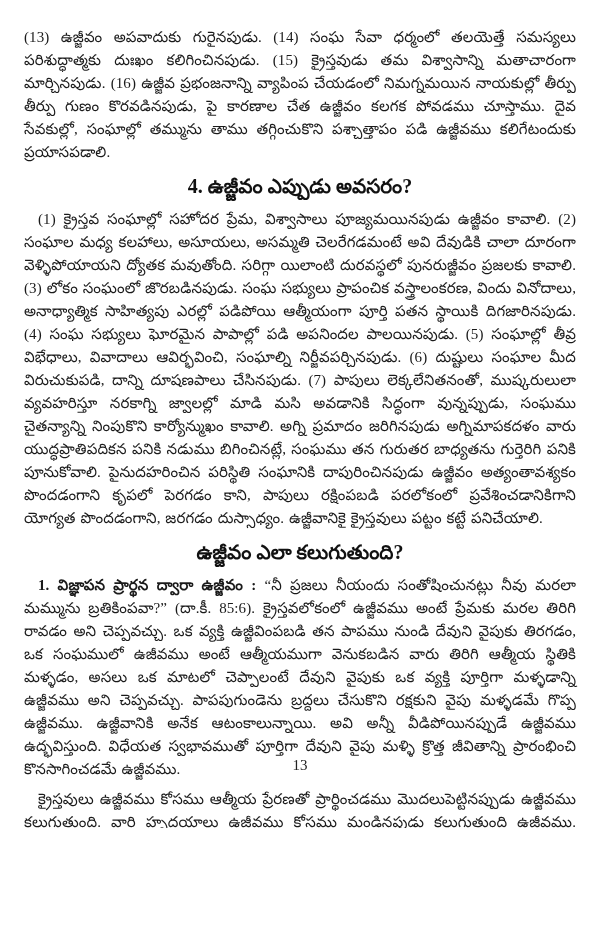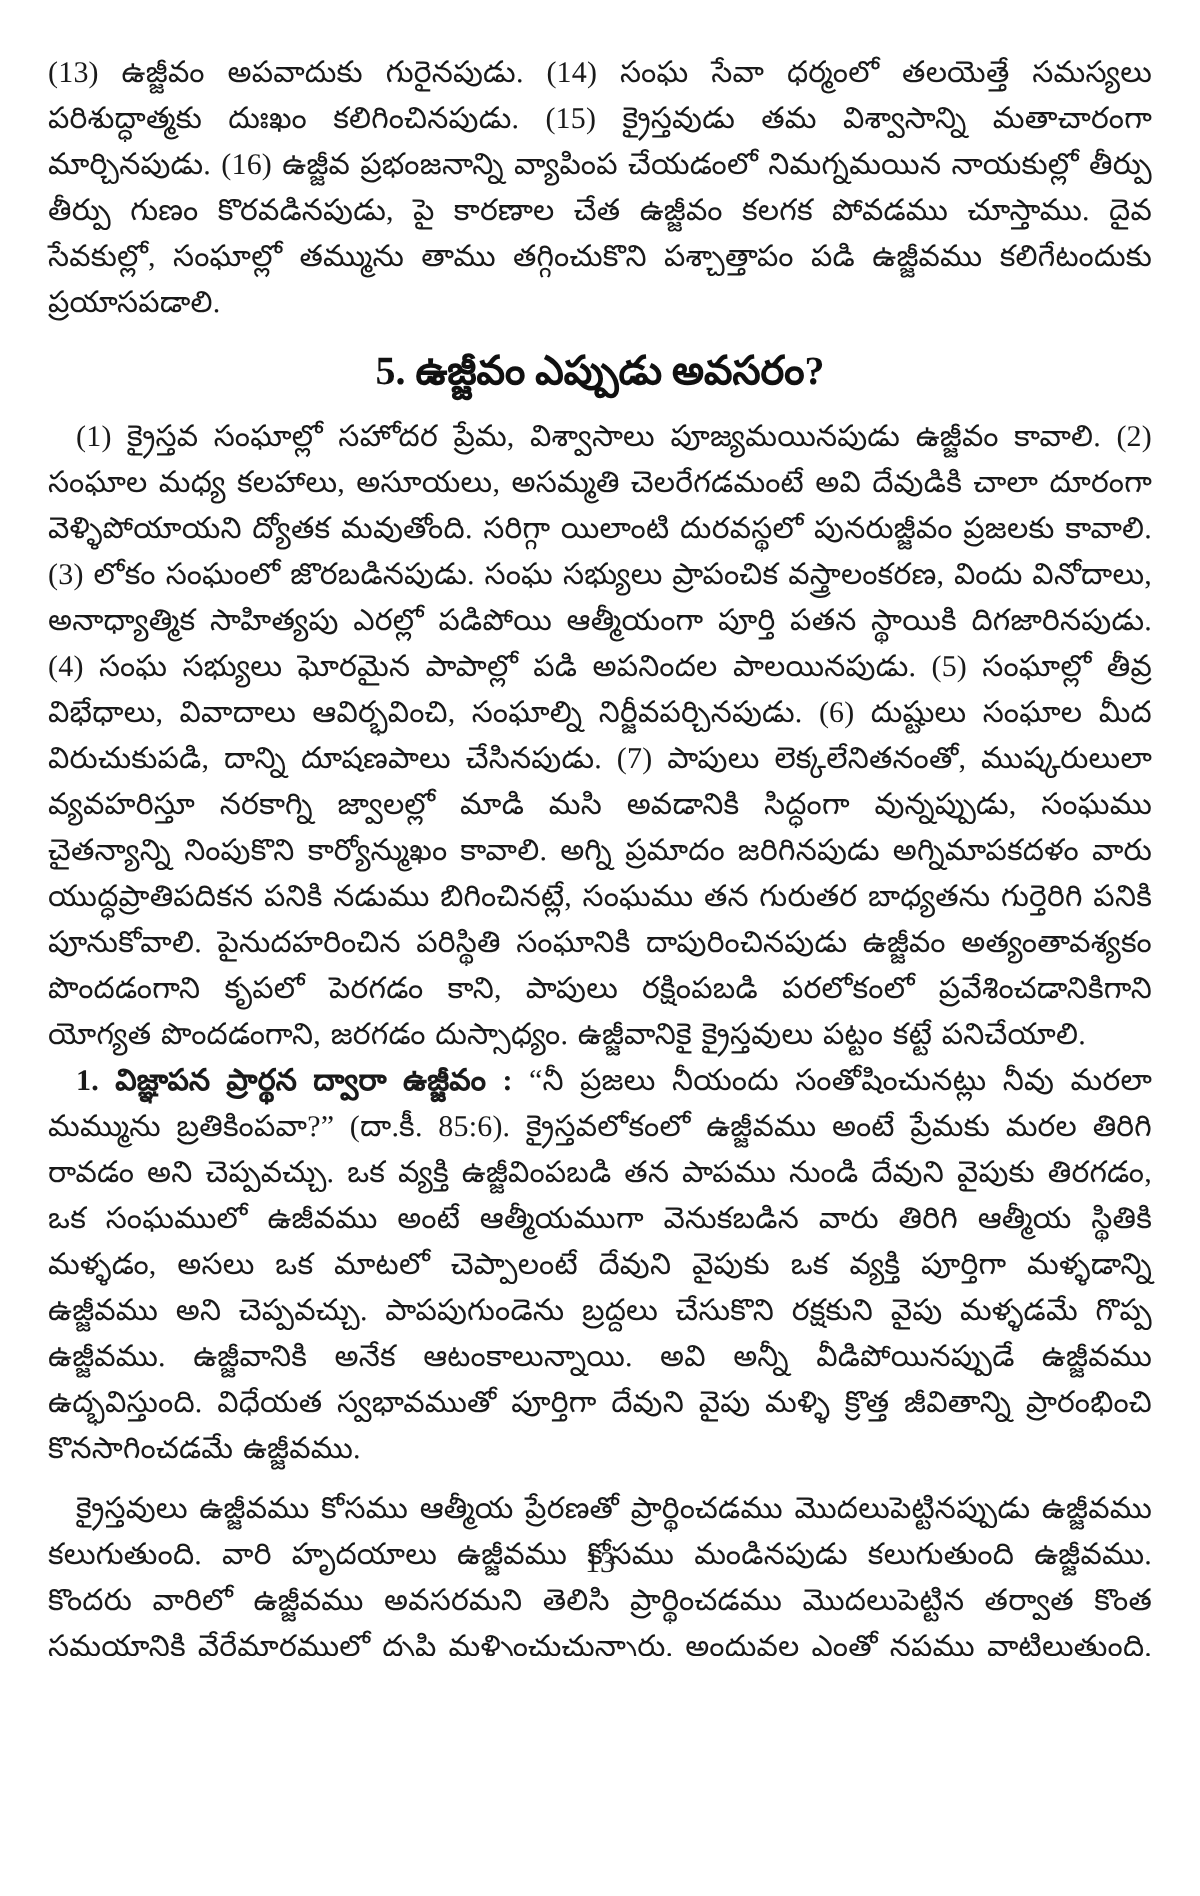--- a/index.html
+++ b/index.html
@@ -30,38 +30,39 @@
     font-weight: bold;
     font-size: 20px;
     line-height: 26px;
     color: #111111;
   }
   .lead { font-weight: bold; font-family: Liberation Serif, serif; }
   .pageno {
     position: absolute;
     left: 0;
     right: 0;
-    bottom: 37px;
+    bottom: 54px;
     text-align: center;
     font-size: 15px;
     color: #222222;
     font-family: "Liberation Serif", serif;
   }
 </style>
 </head>
 <body>
 
 <div class="page">
 
   <p class="body">(13) ఉజ్జీవం అపవాదుకు గురైనపుడు. (14) సంఘ సేవా ధర్మంలో తలయెత్తే సమస్యలు పరిశుద్ధాత్మకు దుఃఖం కలిగించినపుడు. (15) క్రైస్తవుడు తమ విశ్వాసాన్ని మతాచారంగా మార్చినపుడు. (16) ఉజ్జీవ ప్రభంజనాన్ని వ్యాపింప చేయడంలో నిమగ్నమయిన నాయకుల్లో తీర్పు తీర్పు గుణం కొరవడినపుడు, పై కారణాల చేత ఉజ్జీవం కలగక పోవడము చూస్తాము. దైవ సేవకుల్లో, సంఘాల్లో తమ్మును తాము తగ్గించుకొని పశ్చాత్తాపం పడి ఉజ్జీవము కలిగేటందుకు ప్రయాసపడాలి.</p>
 
-  <h2 class="section">5. ఉజ్జీవం ఎప్పుడు అవసరం?</h2>
+  <h2 class="section">4. ఉజ్జీవం ఎప్పుడు అవసరం?</h2>
 
   <p class="body indent">(1) క్రైస్తవ సంఘాల్లో సహోదర ప్రేమ, విశ్వాసాలు పూజ్యమయినపుడు ఉజ్జీవం కావాలి. (2) సంఘాల మధ్య కలహాలు, అసూయలు, అసమ్మతి చెలరేగడమంటే అవి దేవుడికి చాలా దూరంగా వెళ్ళిపోయాయని ద్యోతక మవుతోంది. సరిగ్గా యిలాంటి దురవస్థలో పునరుజ్జీవం ప్రజలకు కావాలి. (3) లోకం సంఘంలో జొరబడినపుడు. సంఘ సభ్యులు ప్రాపంచిక వస్త్రాలంకరణ, విందు వినోదాలు, అనాధ్యాత్మిక సాహిత్యపు ఎరల్లో పడిపోయి ఆత్మీయంగా పూర్తి పతన స్థాయికి దిగజారినపుడు. (4) సంఘ సభ్యులు ఘోరమైన పాపాల్లో పడి అపనిందల పాలయినపుడు. (5) సంఘాల్లో తీవ్ర విభేధాలు, వివాదాలు ఆవిర్భవించి, సంఘాల్ని నిర్జీవపర్చినపుడు. (6) దుష్టులు సంఘాల మీద విరుచుకుపడి, దాన్ని దూషణపాలు చేసినపుడు. (7) పాపులు లెక్కలేనితనంతో, ముష్కరులులా వ్యవహరిస్తూ నరకాగ్ని జ్వాలల్లో మాడి మసి అవడానికి సిద్ధంగా వున్నప్పుడు, సంఘము చైతన్యాన్ని నింపుకొని కార్యోన్ముఖం కావాలి. అగ్ని ప్రమాదం జరిగినపుడు అగ్నిమాపకదళం వారు యుద్ధప్రాతిపదికన పనికి నడుము బిగించినట్లే, సంఘము తన గురుతర బాధ్యతను గుర్తెరిగి పనికి పూనుకోవాలి. పైనుదహరించిన పరిస్థితి సంఘానికి దాపురించినపుడు ఉజ్జీవం అత్యంతావశ్యకం పొందడంగాని కృపలో పెరగడం కాని, పాపులు రక్షింపబడి పరలోకంలో ప్రవేశించడానికిగాని యోగ్యత పొందడంగాని, జరగడం దుస్సాధ్యం. ఉజ్జీవానికై క్రైస్తవులు పట్టం కట్టే పనిచేయాలి.</p>
 
+  <h2 class="section">ఉజ్జీవం ఎలా కలుగుతుంది?</h2>
 
   <p class="body indent">
     <span class="lead">1. విజ్ఞాపన ప్రార్థన ద్వారా ఉజ్జీవం :</span>
     <span>“నీ ప్రజలు నీయందు సంతోషించునట్లు నీవు మరలా మమ్మును బ్రతికింపవా?” (దా.కీ. 85:6). క్రైస్తవలోకంలో ఉజ్జీవము అంటే ప్రేమకు మరల తిరిగి రావడం అని చెప్పవచ్చు. ఒక వ్యక్తి ఉజ్జీవింపబడి తన పాపము నుండి దేవుని వైపుకు తిరగడం, ఒక సంఘములో ఉజీవము అంటే ఆత్మీయముగా వెనుకబడిన వారు తిరిగి ఆత్మీయ స్థితికి మళ్ళడం, అసలు ఒక మాటలో చెప్పాలంటే దేవుని వైపుకు ఒక వ్యక్తి పూర్తిగా మళ్ళడాన్ని ఉజ్జీవము అని చెప్పవచ్చు. పాపపుగుండెను బ్రద్దలు చేసుకొని రక్షకుని వైపు మళ్ళడమే గొప్ప ఉజ్జీవము. ఉజ్జీవానికి అనేక ఆటంకాలున్నాయి. అవి అన్నీ వీడిపోయినప్పుడే ఉజ్జీవము ఉద్భవిస్తుంది. విధేయత స్వభావముతో పూర్తిగా దేవుని వైపు మళ్ళి క్రొత్త జీవితాన్ని ప్రారంభించి కొనసాగించడమే ఉజ్జీవము.</span>
   </p>
 
   <p class="body indent gap-sm">క్రైస్తవులు ఉజ్జీవము కోసము ఆత్మీయ ప్రేరణతో ప్రార్థించడము మొదలుపెట్టినప్పుడు ఉజ్జీవము కలుగుతుంది. వారి హృదయాలు ఉజ్జీవము కోసము మండినపుడు కలుగుతుంది ఉజ్జీవము. కొందరు వారిలో ఉజ్జీవము అవసరమని తెలిసి ప్రార్థించడము మొదలుపెట్టిన తర్వాత కొంత సమయానికి వేరేమార్గములో దృష్టి మళ్ళించుచున్నారు. అందువల్ల ఎంతో నష్టము వాటిల్లుతుంది. ఉజ్జీవం రెండు విధాలుగా ఫలితం చూపిస్తుంది. ఒకటి మనిషిని చలింపచేయడానికి, రెండవది దేవుని మనసు గూర్చి ఆయన అనుగ్రహము మనము పొందగలిగేలా చేస్తుంది. అంటే దేవుని మనస్సు మార్పడము మనకు సాధ్యము అని కాదు. లేదా దేవుడు తన మనసు మన ప్రభావమువల్ల మార్చుకుంటాడు అని కాదు. ప్రార్థన అనేది మనలో మార్పును కలిగించునదే గొప్ప సత్యం. ఉజ్జీవము గూర్చిన యింకా రెండు విధానాలను యిక్కడ గుర్తించవలసి వుంది. విజ్ఞాపన ప్రార్థన ఉజ్జీవానికి ఎంతో ప్రాముఖ్యమైంది. విజ్ఞాపన ప్రార్థన, లేదా పట్టుదలతో కూడిన శక్తివంతమయిన ప్రార్థన అని అనవచ్చు కూడా. దేవుని నుండి మనము కోరే ప్రాముఖ్యమైన ఫలితాలను యిట్టే మనకు అందించగల ప్రార్థన అని చెప్పవచ్చు. దేవుని కరుణా సింహాసనాన్ని కదిలించేది ప్రార్థన. ఈ సందర్భంలో ఇలాంటి ఉజ్జీవానికి ఒక వ్యక్తి చేయాల్సిన కొన్ని విధులు చూద్దాం.</p>
 
   <div class="pageno">13</div>
 

